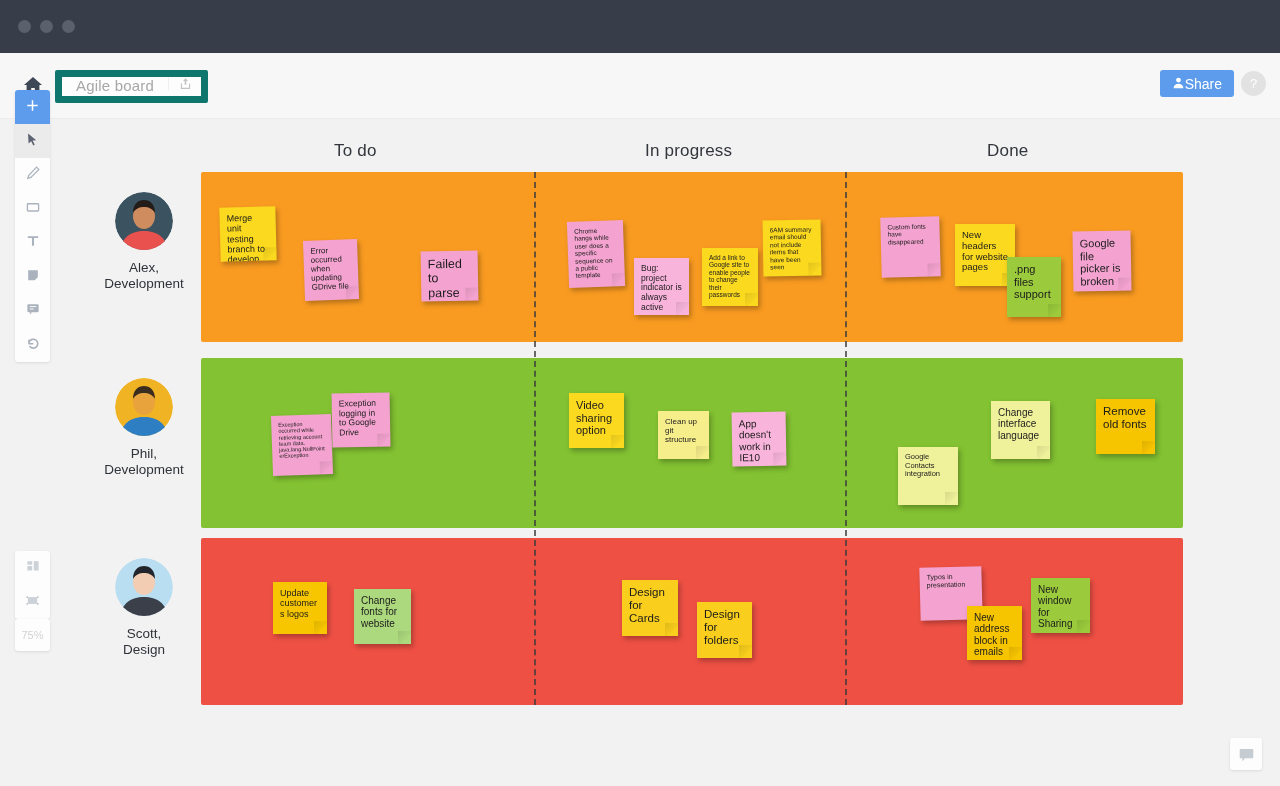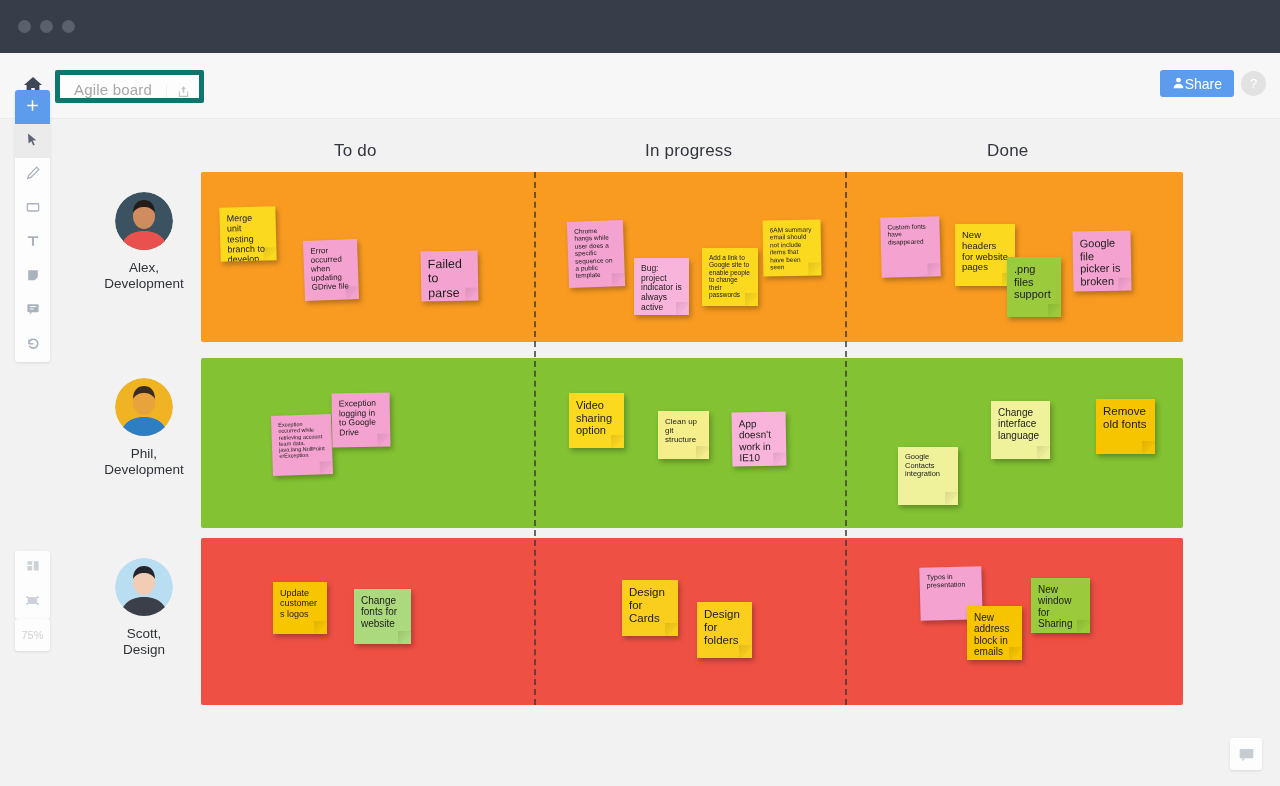--- a/index.html
+++ b/index.html
@@ -21,22 +21,22 @@
   
   .app-header {
     position: absolute; left: 0; top: 53px; width: 1280px; height: 66px;
     background: #f7f7f7; border-bottom: 1px solid #ececec;
   }
   .home-icon {
     position: absolute; left: 22px; top: 74px; width: 22px; height: 22px;
   }
   .title-group {
     position: absolute; left: 55px; top: 70px; height: 33px;
-    display: flex; align-items: flex-end;
-    background: #fdfdfd; border: 5px solid #0f766e; border-radius: 2px;
+    display: flex; align-items: flex-start;
+    background: #fdfdfd; border: 7px solid #0f766e; border-radius: 2px;
   }
   .board-title {
     display: flex; align-items: center; padding: 0 14px;
     font-size: 15px; color: #a7a7a7; letter-spacing: .2px;
   }
   .share-small {
     width: 33px; display: flex; align-items: center; justify-content: center;
     border-left: 1px solid #efefef;
   }
   .share-btn {

